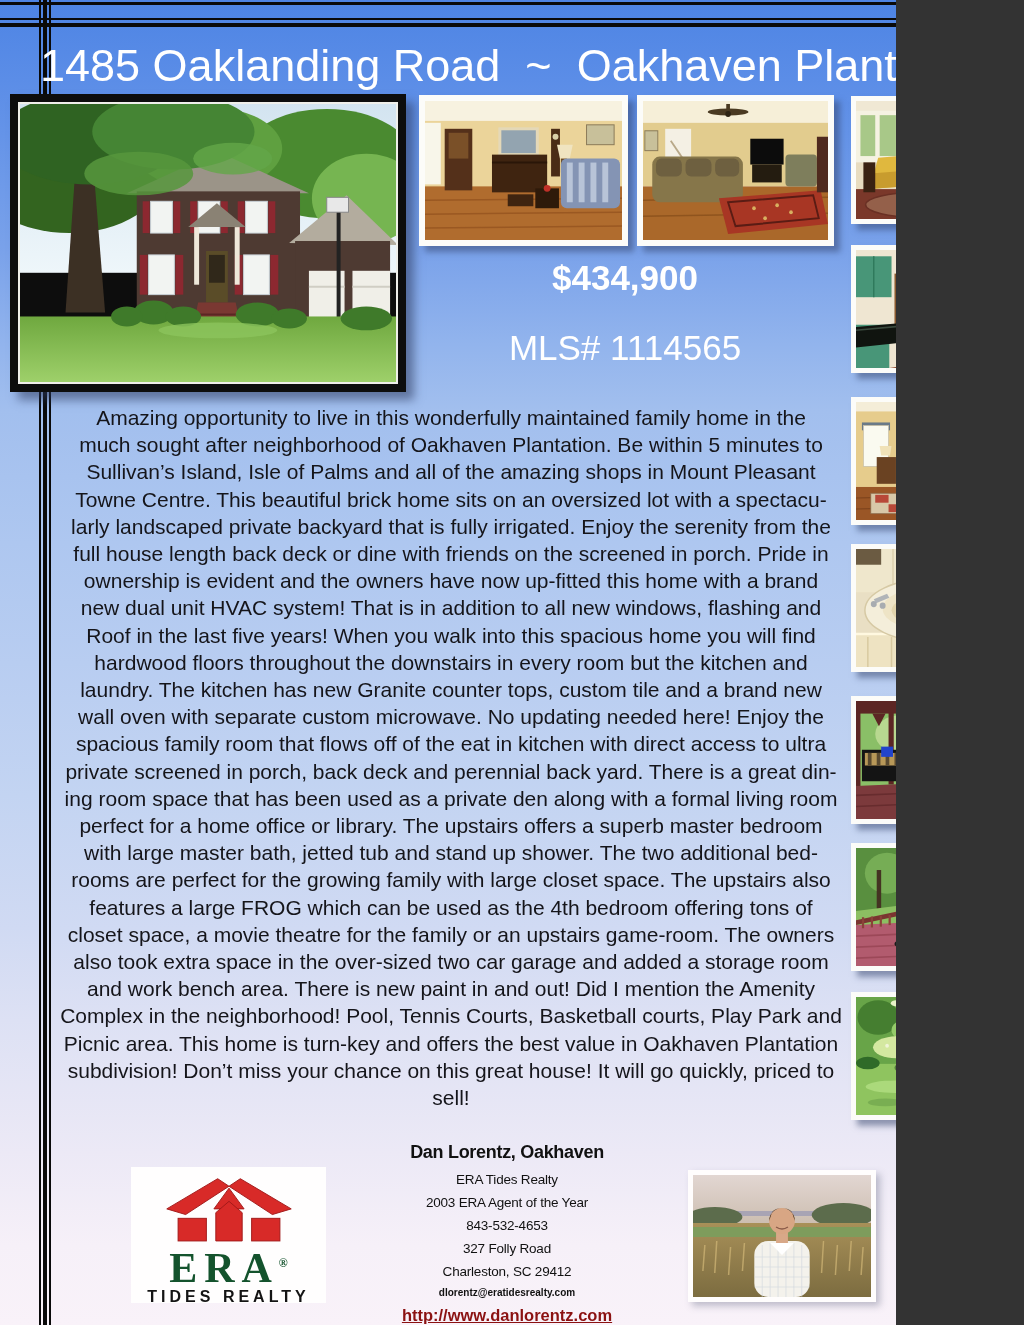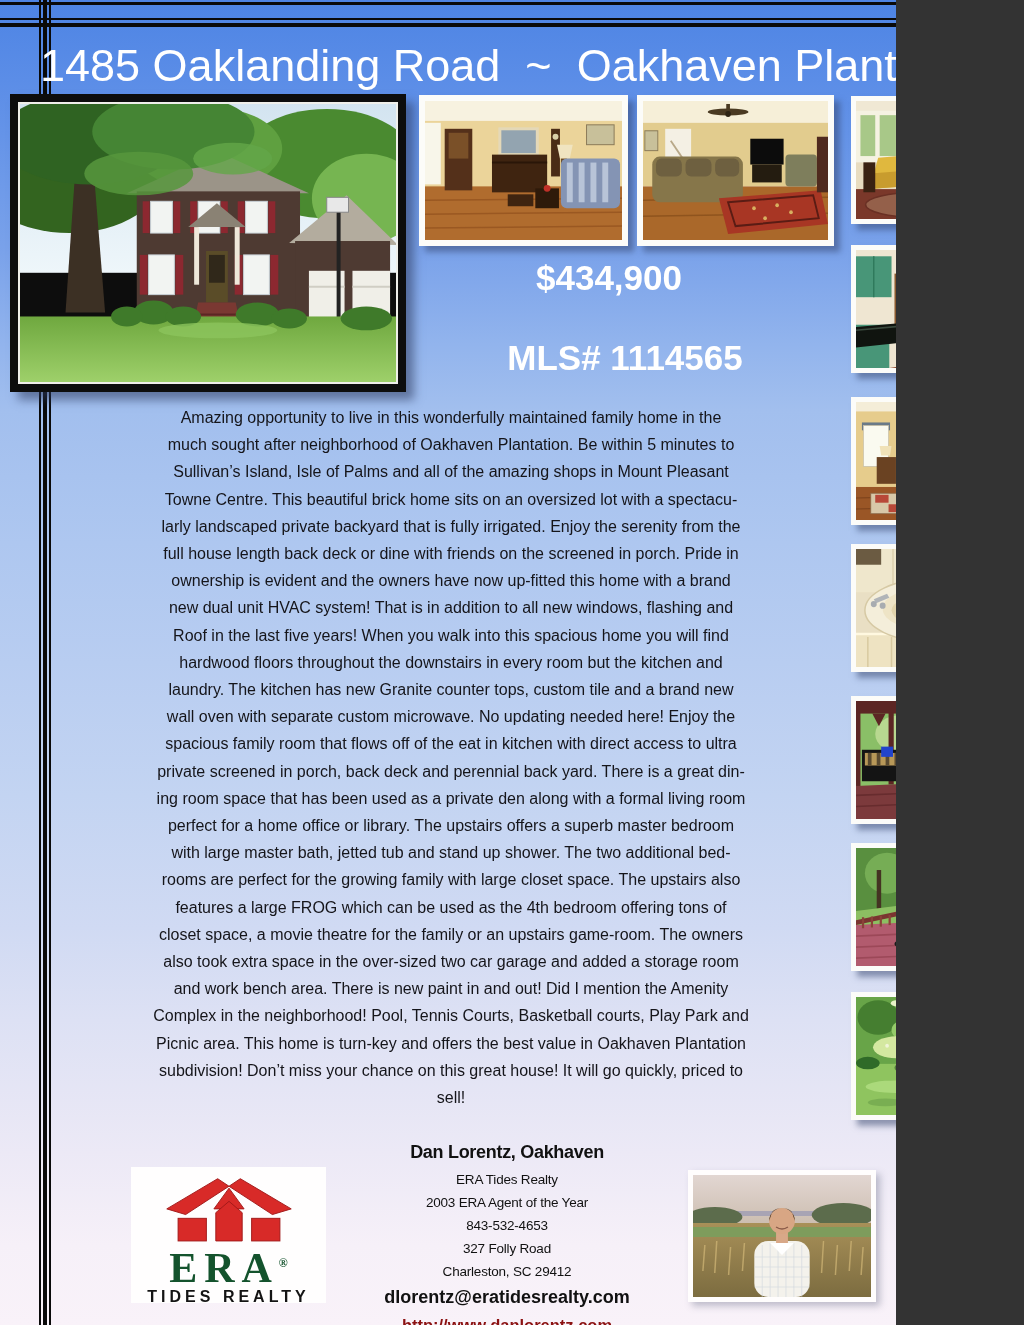--- a/index.html
+++ b/index.html
@@ -42,31 +42,31 @@
   .strip-photo{border:6px solid #fcfcf9;box-shadow:6px 6px 6px rgba(50,66,105,.5);}
   .strip1{left:419px;top:95px;}
   .strip2{left:637px;top:95px;}
 
   .col-photo{
     left:851px;width:148px;height:118px;
     border:5px solid #fcfcf9;box-shadow:6px 6px 6px rgba(50,66,105,.5);
   }
 
   .price-block{
-    position:absolute;left:392px;top:258px;width:434px;z-index:2;
+    position:absolute;left:408px;top:258px;width:434px;z-index:2;
     text-align:center;color:#ffffff;font-weight:700;font-size:35px;
   }
   .mls-block{
-    position:absolute;left:408px;top:338px;width:434px;z-index:2;
-    text-align:center;color:#ffffff;font-weight:700;font-size:35px;
+    position:absolute;left:408px;top:328px;width:434px;z-index:2;
+    text-align:center;color:#ffffff;font-weight:400;font-size:35px;
   }
 
   .description{
     position:absolute;left:54px;top:404px;width:794px;z-index:2;
-    font-size:16px;line-height:27.2px;color:#15151a;
+    font-size:21px;line-height:27.2px;color:#15151a;
     text-align:center;white-space:pre-line;
   }
 
   .era-box{
     position:absolute;left:131px;top:1167px;width:195px;height:136px;z-index:3;
     background:#fffefe;text-align:center;
   }
   .era-word{
     font-family:"Liberation Serif",serif;font-weight:700;font-size:42px;
     color:#14532d;letter-spacing:7px;line-height:40px;margin-top:-4px;
@@ -76,21 +76,21 @@
     font-family:Liberation Sans, sans-serif;font-weight:700;font-size:16px;
     color:#141414;letter-spacing:4px;margin-top:0;
   }
 
   .contact{
     position:absolute;left:352px;top:1142px;width:310px;z-index:3;
     text-align:center;color:#111;
   }
   .agent-name{font-size:18px;font-weight:700;letter-spacing:-0.3px;margin-bottom:9px;}
   .agent-line{font-size:13.5px;font-weight:400;letter-spacing:-0.2px;margin-bottom:8px;}
-  .agent-email{font-size:18px;font-weight:700;margin-top:2px;margin-bottom:8px;}
+  .agent-email{font-size:10px;font-weight:700;margin-top:2px;margin-bottom:8px;}
   .agent-site{font-size:16.5px;font-weight:700;color:#8b1212;text-decoration:underline;}
 
   .agent-photo{
     left:688px;top:1170px;width:178px;height:122px;
     border:5px solid #fffdfd;box-shadow:4px 4px 7px rgba(80,85,115,.35);
   }
 </style>
 </head>
 <body>
 

